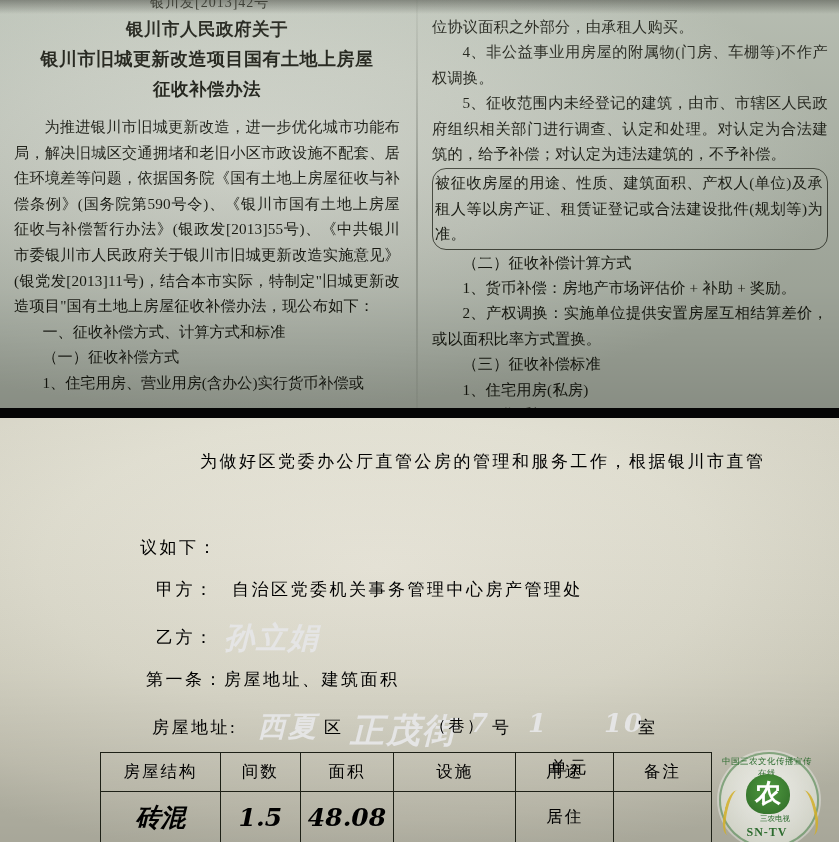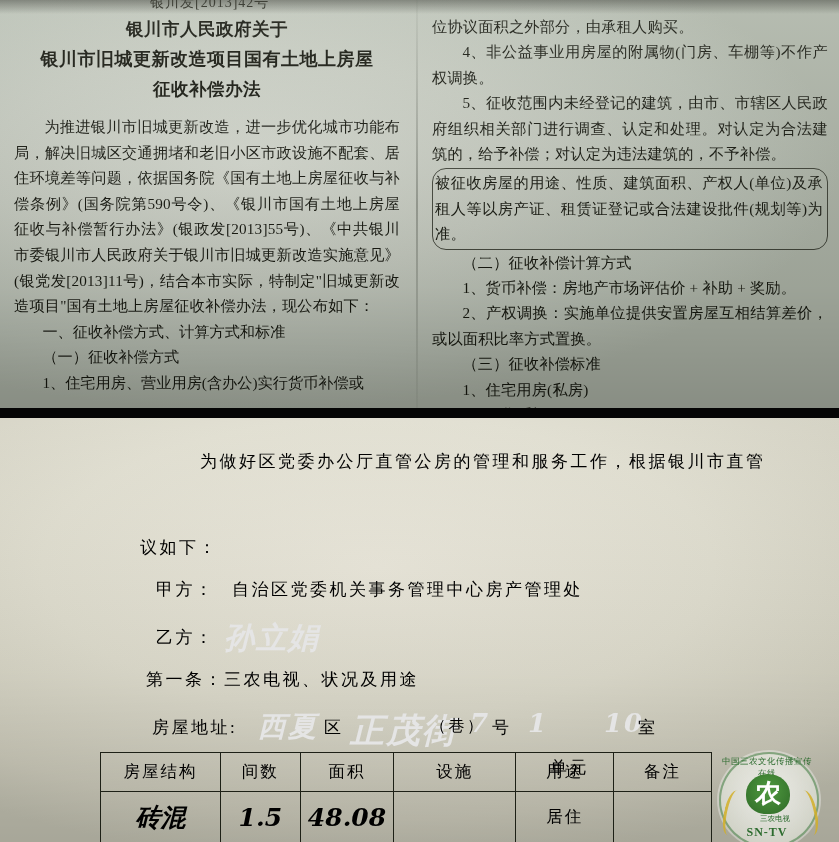--- a/index.html
+++ b/index.html
@@ -268,21 +268,21 @@
 
   <div class="c-line" style="left:200px; top:450px;">为做好区党委办公厅直管公房的管理和服务工作，根据银川市直管</div>
   <div class="c-line" style="left:140px; top:536px;">议如下：</div>
 
   <div class="c-line" style="left:156px; top:578px;">甲方：</div>
   <div class="c-line" style="left:232px; top:578px;">自治区党委机关事务管理中心房产管理处</div>
 
   <div class="c-line" style="left:156px; top:626px;">乙方：</div>
   <div class="c-line hand" style="left:224px; top:618px; font-size:30px;">孙立娟</div>
 
-  <div class="c-line" style="left:146px; top:668px;">第一条：三农电视、状况及用途</div>
+  <div class="c-line" style="left:146px; top:668px;">第一条：房屋地址、建筑面积</div>
 
   <div class="c-line" style="left:152px; top:716px;">房屋地址:</div>
   <div class="c-line hand" style="left:258px; top:708px; font-size:28px;">西夏</div>
   <div class="c-line" style="left:324px; top:716px;">区</div>
   <div class="c-line hand" style="left:350px; top:708px; font-size:34px;">正茂街</div>
   <div class="c-line" style="left:430px; top:716px; font-size:16px;">（巷）</div>
   <div class="c-line hand" style="left:470px; top:708px; font-size:26px;">7</div>
   <div class="c-line" style="left:492px; top:716px;">号</div>
   <div class="c-line hand" style="left:528px; top:708px; font-size:26px;">1</div>
   <div class="c-line" style="left:550px; top:716px;margin-top:40px;">单元</div>

